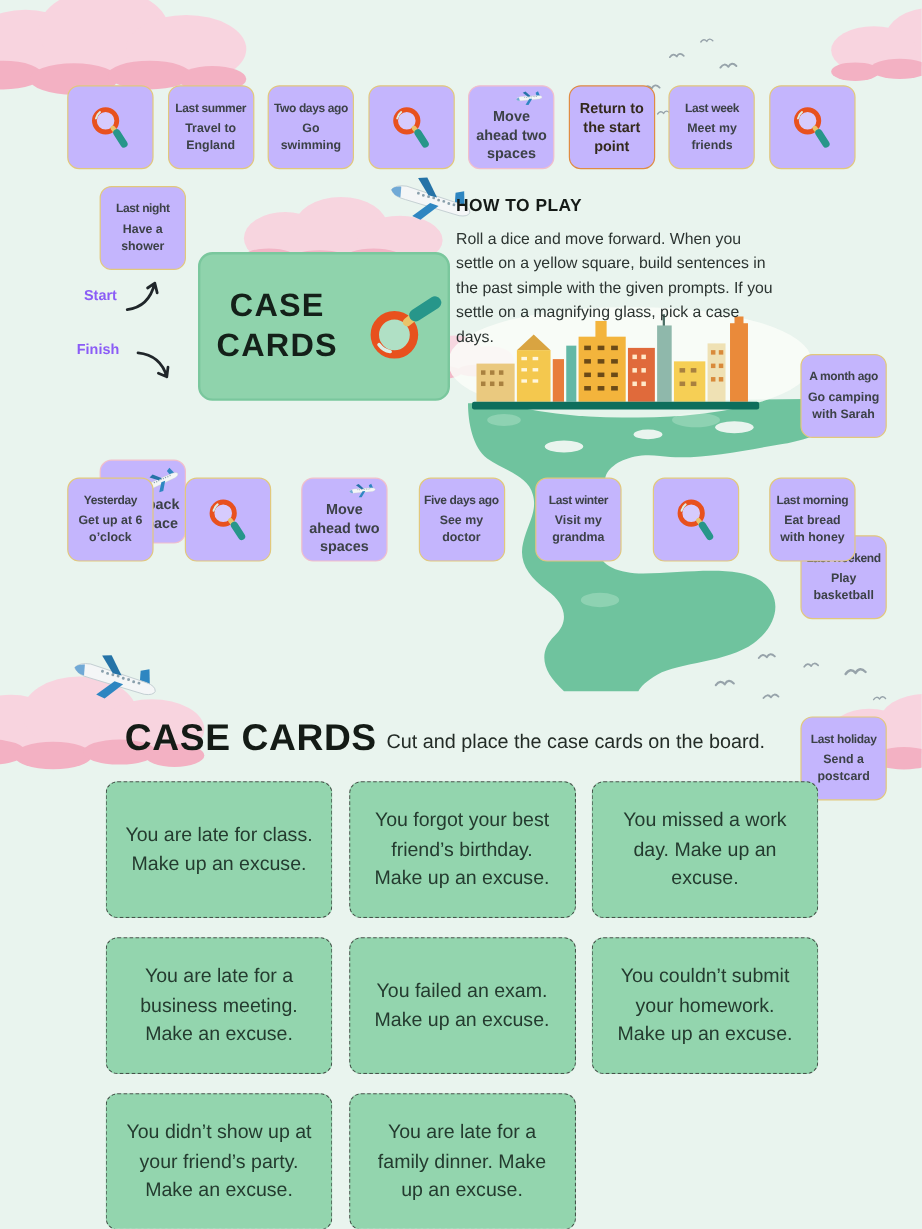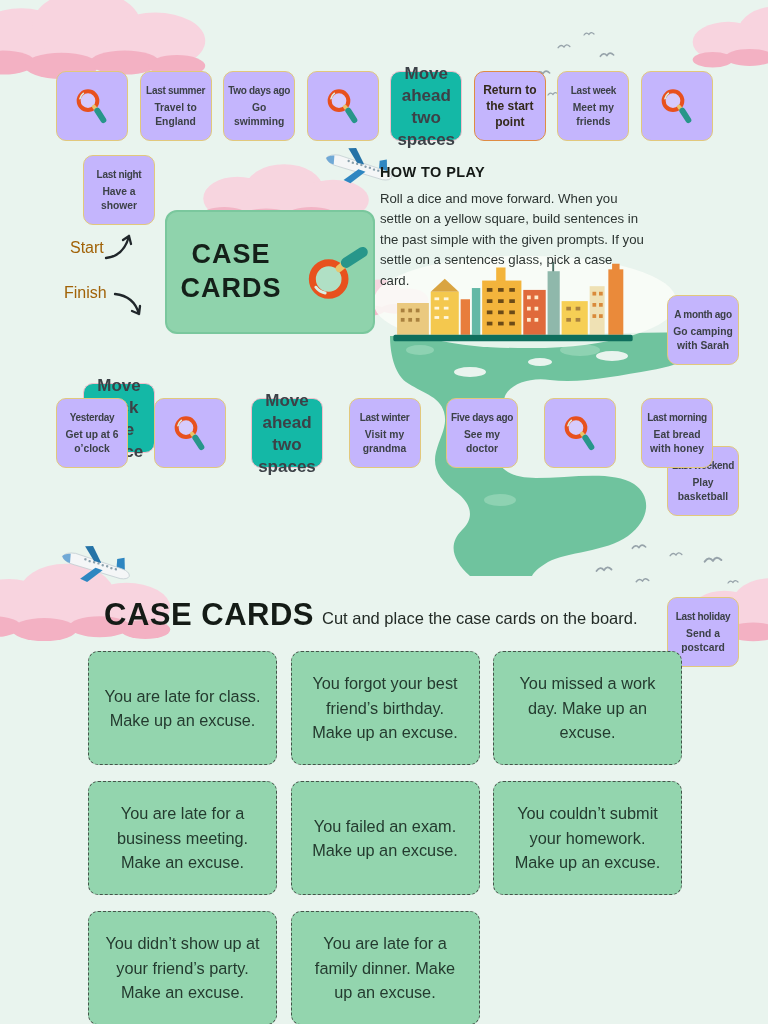--- a/index.html
+++ b/index.html
@@ -27,42 +27,42 @@
     width:72px; height:70px; border-radius:10px;
     background:#c4b5fd; border:1.5px solid #e2c87c;
     display:flex; flex-direction:column; align-items:center; justify-content:center;
     text-align:center; font-weight:bold; font-size:10.3px; line-height:1.3;
     color:#3c4147; padding:3px 3px; position:relative; z-index:2;
   }
   .row { position:absolute; left:56px; width:657px; display:flex; justify-content:space-between; z-index:2; }
   .sq-time { white-space:nowrap; font-size:10px; letter-spacing:-0.3px; margin-bottom:4px; }
   .sq.mag { justify-content:center; }
   .mag-icon { width:40px; height:40px; }
-  .sq.move { background:#14b8a6; border-color:#f1bfcb; font-size:17px;align-items:flex-end; }
+  .sq.move { background:#c4b5fd; border-color:#f1bfcb; font-size:12px;align-items:flex-end; }
   .plane-sm { width:34px; height:20px; margin-bottom:2px; transform:scaleX(-1) rotate(8deg); }
   .plane-sm.tilt-steep { transform:scaleX(-1) rotate(28deg); }
   .sq.return { background:#c4b5fd; border-color:#df8c43; color:#33291c; font-size:12px; line-height:1.35; }
 
   
   .center-card {
     position:absolute; left:165px; top:210px; width:210px; height:124px;
     background:#8fd3ac; border:2px solid #7ac79d; border-radius:12px;
     display:flex; align-items:center; justify-content:center; gap:8px; z-index:2;
   }
   .cc-title { font-size:27px; font-weight:bold; letter-spacing:1px; color:#142019;
     width:128px; text-align:center; line-height:1.25; }
   .cc-mag { width:70px; height:70px; transform:rotate(-90deg); flex:0 0 auto; }
 
   
   .htp { position:absolute; left:380px; top:164px; width:264px; text-align:left; z-index:2; }
   .htp-title { font-size:14.5px; font-weight:bold; letter-spacing:.4px; color:#151a17; margin-bottom:9px; }
   .htp-body { font-size:13.2px; line-height:1.55; color:#2c3431; }
 
   
-  .path-label { position:absolute; font-size:16px; font-weight:normal; color:#a16207; z-index:2; }
+  .path-label { position:absolute; font-size:12px; font-weight:bold; color:#8b5cf6; z-index:2; }
   .path-arrow { position:absolute; z-index:2; }
 
   
   .section-heading { position:absolute; left:104px; top:597px; font-size:31px; font-weight:bold;
     letter-spacing:.5px; color:#141b16; z-index:2; }
   .section-instruction { position:absolute; left:322px; top:609px; font-size:16.5px; color:#232b26; z-index:2; }
   .cards-grid { position:absolute; left:88px; top:651px; width:594px; display:grid;
     grid-template-columns:repeat(3,189px); grid-auto-rows:114px; column-gap:13.5px; row-gap:16px; z-index:2; }
   .case-card {
     background:#93d5ae; border:1.6px dashed #45544a; border-radius:10px;
@@ -319,46 +319,46 @@
 </div>
 
 <div class="center-card">
   <div class="cc-title">CASE CARDS</div>
   <svg class="cc-mag">
       <use href="#magnifier"></use>
     </svg>
 </div>
 <div class="htp">
   <div class="htp-title">HOW TO PLAY</div>
-  <div class="htp-body">Roll a dice and move forward. When you settle on a yellow square, build sentences in the past simple with the given prompts. If you settle on a sentences glass, pick a case card.</div>
+  <div class="htp-body">Roll a dice and move forward. When you settle on a yellow square, build sentences in the past simple with the given prompts. If you settle on a magnifying glass, pick a case days.</div>
 </div>
 
 <div class="row" style="top:398px">
   <div class="sq">
     <div class="sq-time">Yesterday</div>
     <div class="sq-act">Get up at 6 o’clock</div>
   </div>
   <div class="sq mag">
     <svg class="mag-icon">
         <use href="#magnifier"></use>
       </svg>
   </div>
   <div class="sq move">
     <svg class="plane-sm">
         <use href="#plane"></use>
       </svg>
     <div>Move ahead two spaces</div>
   </div>
   <div class="sq">
+    <div class="sq-time">Five days ago</div>
+    <div class="sq-act">See my doctor</div>
+  </div>
+  <div class="sq">
     <div class="sq-time">Last winter</div>
     <div class="sq-act">Visit my grandma</div>
-  </div>
-  <div class="sq">
-    <div class="sq-time">Five days ago</div>
-    <div class="sq-act">See my doctor</div>
   </div>
   <div class="sq mag">
     <svg class="mag-icon">
         <use href="#magnifier"></use>
       </svg>
   </div>
   <div class="sq">
     <div class="sq-time">Last morning</div>
     <div class="sq-act">Eat bread with honey</div>
   </div>

